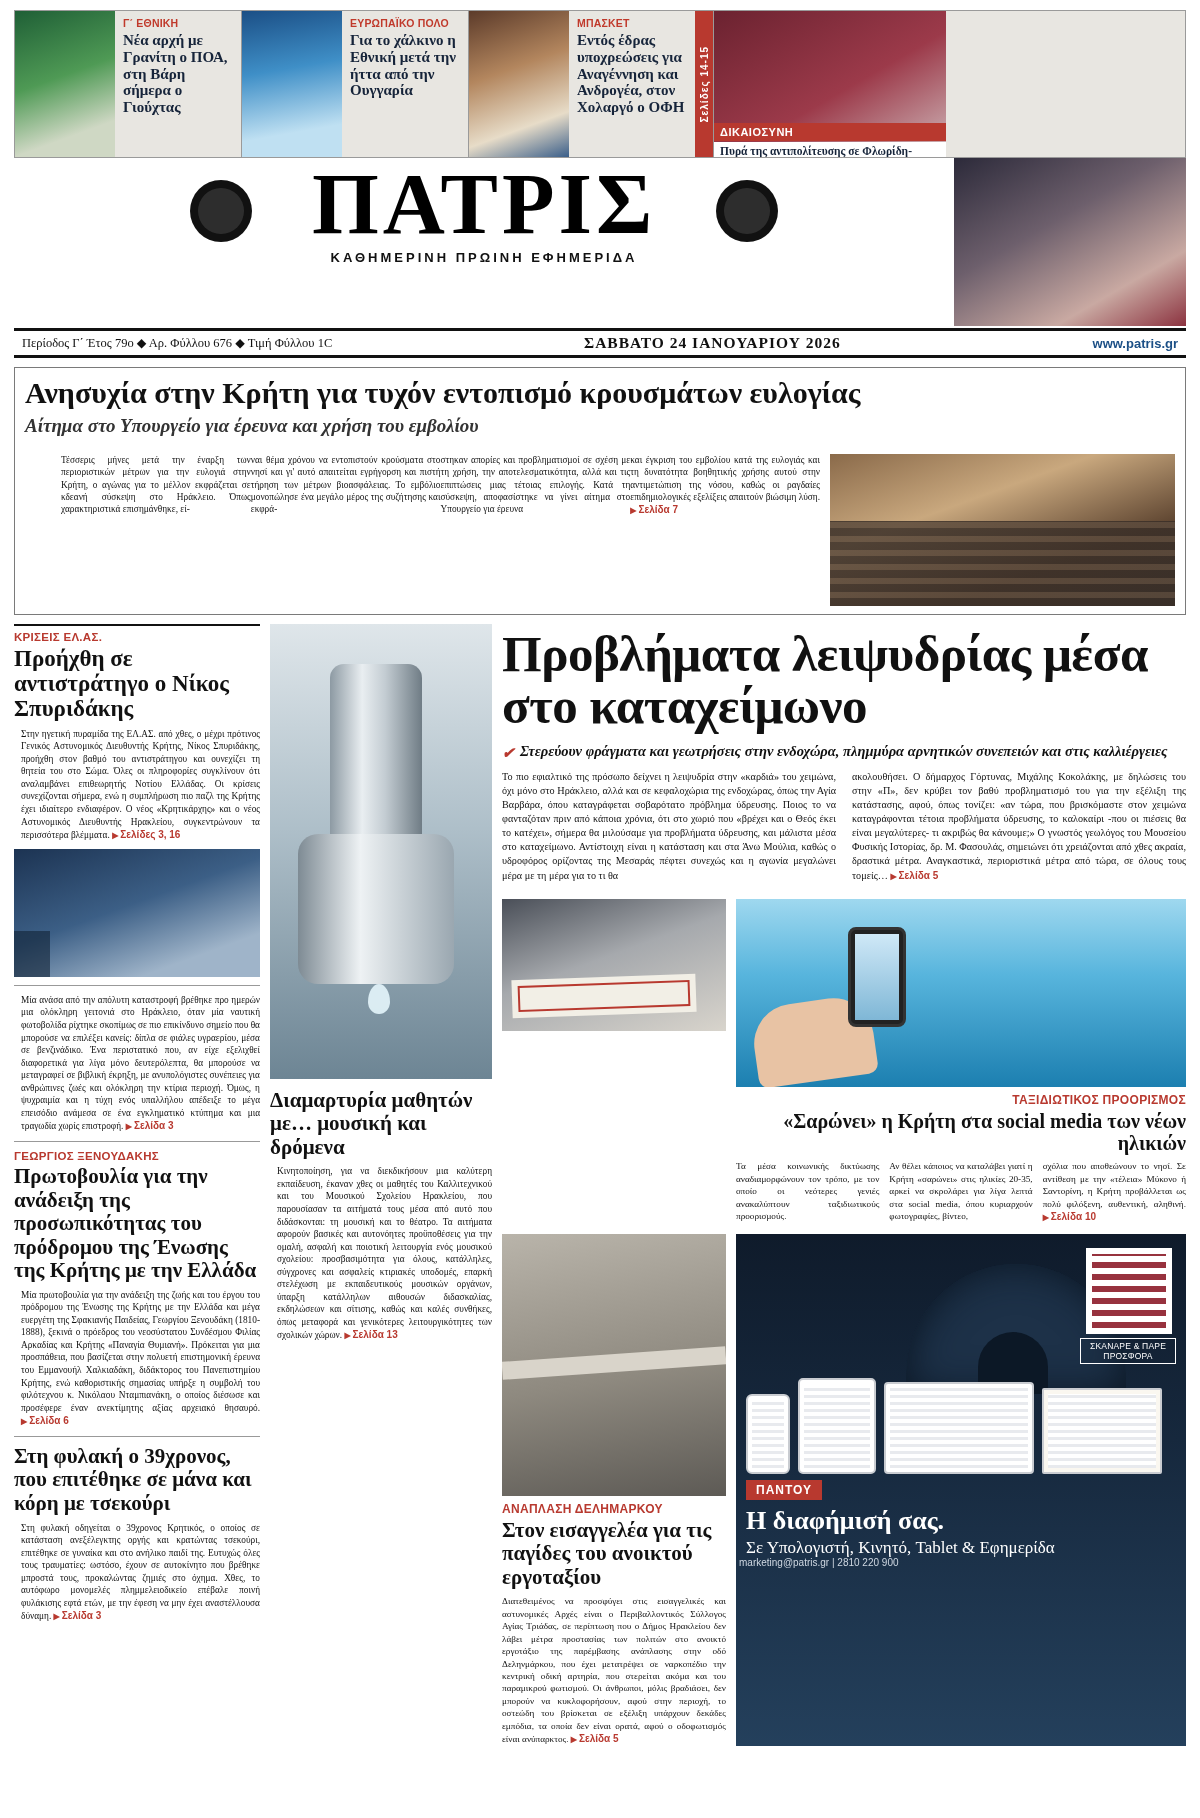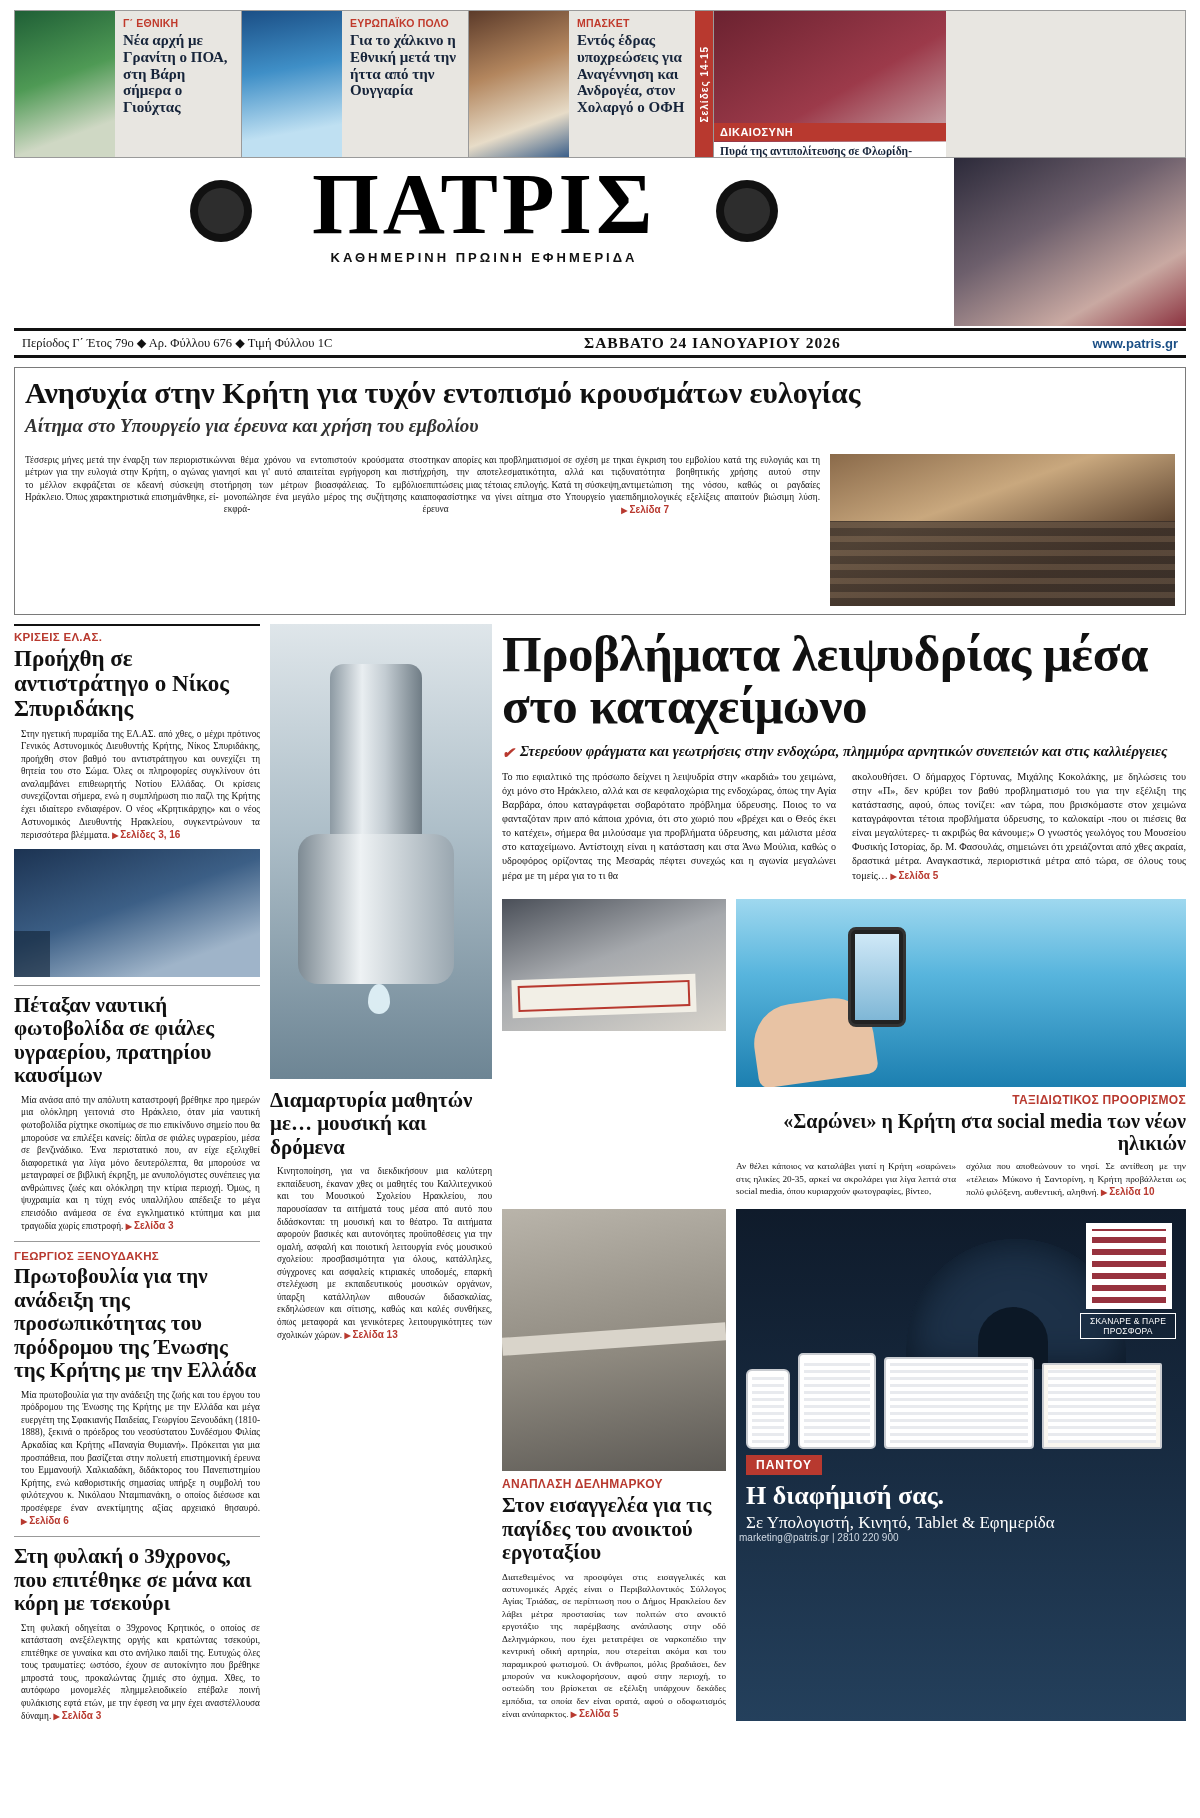--- a/index.html
+++ b/index.html
@@ -52,21 +52,21 @@
              justify-content:space-between; padding:0 8px; margin-top:2px; font-size:14px; }
   .datebar .left { font-size:12.5px; }
   .datebar .center { font-weight:bold; letter-spacing:1px; font-size:15.5px; }
   .datebar .right { font-family:"Liberation Sans", sans-serif; font-weight:bold; font-size:13px; color:#1b4f86; }
 
   
   .leadbox { border:1px solid #7a7a7a; margin-top:9px; padding:9px 10px 8px; display:block; }
   .lead-head { font-size:30px; font-weight:bold; line-height:1.06; margin-bottom:6px; }
   .lead-sub { font-size:19px; font-style:italic; font-weight:bold; color:#333; margin-bottom:17px; }
   .lead-body { display:flex; gap:10px; }
-  .lead-cols { display:flex; flex:1; }
+  .lead-cols { display:flex; flex:1;margin-left:36px; }
   .lead-col { flex:1; font-size:9.3px; line-height:1.33; text-align:justify; }
   .lead-photo { width:345px; height:152px; background:linear-gradient(160deg,#8a6a4a,#c9a87e 35%,#5d4430 70%,#2e2a27);
                 position:relative; overflow:hidden; }
   .lead-photo .rowseats { position:absolute; left:0; right:0; bottom:0; height:56%;
                 background:repeating-linear-gradient(0deg,#3a2f28 0 8px,#5b4a3c 8px 14px); opacity:.85;}
 
   
   .main { display:flex; gap:10px; margin-top:9px; }
   .col-left { width:246px; }
   .col-mid  { width:222px; }
@@ -226,21 +226,20 @@
           <span>Στην ηγετική πυραμίδα της ΕΛ.ΑΣ. από χθες, ο μέχρι πρότινος Γενικός Αστυνομικός Διευθυντής Κρήτης, Νίκος Σπυριδάκης, προήχθη στον βαθμό του αντιστράτηγου και ουνεχίζει τη θητεία του στο Σώμα. Όλες οι πληροφορίες συγκλίνουν ότι αναλαμβάνει επιθεωρητής Νοτίου Ελλάδας. Οι κρίσεις συνεχίζονται σήμερα, ενώ η συμπλήρωση πιο παζλ της Κρήτης έχει ιδιαίτερο ενδιαφέρον. Ο νέος «Κρητικάρχης» και ο νέος Αστυνομικός Διευθυντής Ηρακλείου, συγκεντρώνουν τα περισσότερα βλέμματα.</span>
           <span class="ref">Σελίδες 3, 16</span>
         </div>
         <div class="left-photo">
             <div class="cap"></div>
           </div>
       </div>
 
       <div class="hr-thin"></div>
       <div>
-        <div class="hl-md">Πέταξαν ναυτική φωτοβολίδα σε φιάλες υγραερίου, πρατηρίου καυσίμων</div>
         <div class="body-txt">
           <span>Μία ανάσα από την απόλυτη καταστροφή βρέθηκε προ ημερών μια ολόκληρη γειτονιά στο Ηράκλειο, όταν μία ναυτική φωτοβολίδα ρίχτηκε σκοπίμως σε πιο επικίνδυνο σημείο που θα μπορούσε να επιλέξει κανείς: δίπλα σε φιάλες υγραερίου, μέσα σε βενζινάδικο. Ένα περιστατικό που, αν είχε εξελιχθεί διαφορετικά για λίγα μόνο δευτερόλεπτα, θα μπορούσε να μεταγραφεί σε βιβλική έκρηξη, με ανυπολόγιστες συνέπειες για ανθρώπινες ζωές και ολόκληρη την κτίρια περιοχή. Όμως, η ψυχραιμία και η τύχη ενός υπαλλήλου απέδειξε το μέγα επεισόδιο ανάμεσα σε ένα εγκληματικό κτύπημα και μια τραγωδία χωρίς επιστροφή.</span>
           <span class="ref">Σελίδα 3</span>
         </div>
       </div>
 
       <div class="hr-thin"></div>
       <div>
         <div class="kicker-red">ΓΕΩΡΓΙΟΣ ΞΕΝΟΥΔΑΚΗΣ</div>
         <div class="hl-md">Πρωτοβουλία για την ανάδειξη της προσωπικότητας του πρόδρομου της Ένωσης της Κρήτης με την Ελλάδα</div>
@@ -303,20 +302,21 @@
             <div class="legs"></div>
               <div class="phone"></div>
           </div>
           <div style="display:flex; gap:10px; margin-top:6px; align-items:flex-start;">
             <div style="flex:1">
               <div class="sec-title-red" style="text-align:right">ΤΑΞΙΔΙΩΤΙΚΟΣ ΠΡΟΟΡΙΣΜΟΣ</div>
               <div class="hl-md" style="text-align:right; font-size:20px;">«Σαρώνει» η Κρήτη στα social media των νέων ηλικιών</div>
             </div>
           </div>
           <div style="display:flex; gap:10px; margin-top:6px;">
+            <div class="cap-txt" style="flex:1">Τα μέσα κοινωνικής δικτύωσης αναδιαμορφώνουν τον τρόπο, με τον οποίο οι νεότερες γενιές ανακαλύπτουν ταξιδιωτικούς προορισμούς.</div>
             <div class="cap-txt" style="flex:1">Αν θέλει κάποιος να καταλάβει γιατί η Κρήτη «σαρώνει» στις ηλικίες 20-35, αρκεί να σκρολάρει για λίγα λεπτά στα social media, όπου κυριαρχούν φωτογραφίες, βίντεο,</div>
             <div class="cap-txt" style="flex:1">
               <span>σχόλια που αποθεώνουν το νησί. Σε αντίθεση με την «τέλεια» Μύκονο ή Σαντορίνη, η Κρήτη προβάλλεται ως πολύ φιλόξενη, αυθεντική, αληθινή.</span>
               <span class="ref">Σελίδα 10</span>
             </div>
           </div>
         </div>
       </div>
 
       <div style="display:flex; gap:10px; margin-top:10px;">

